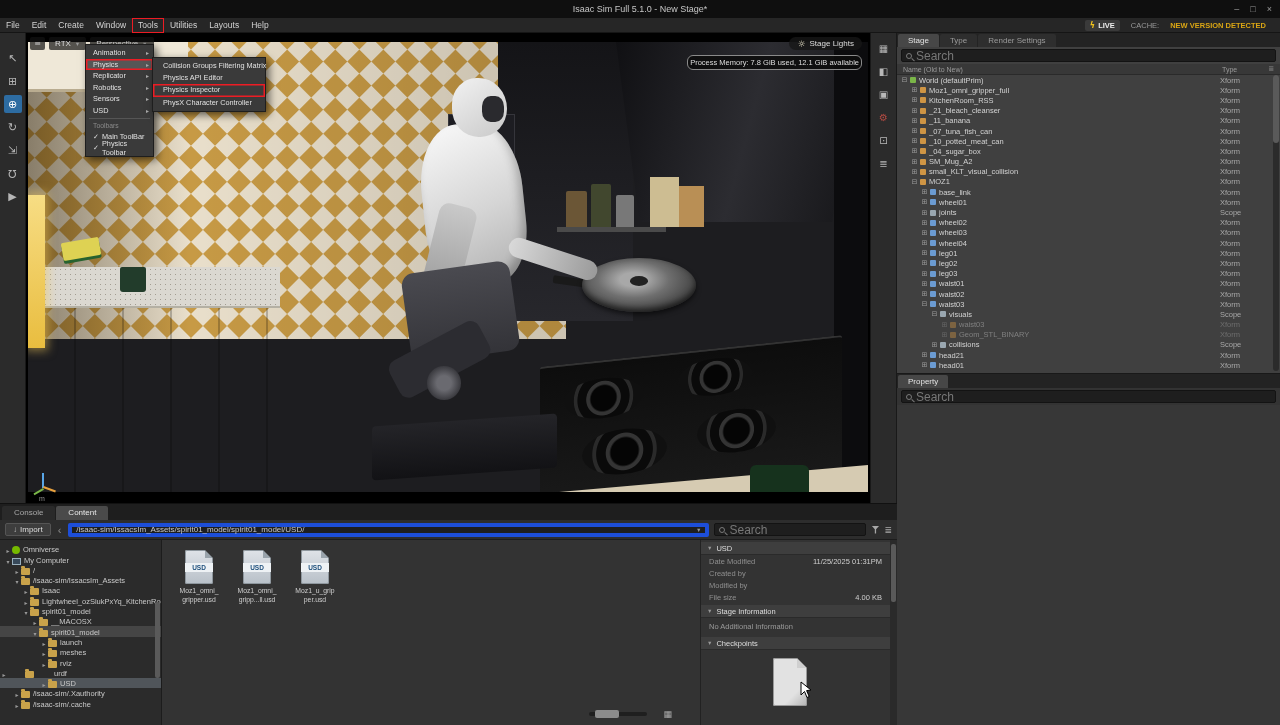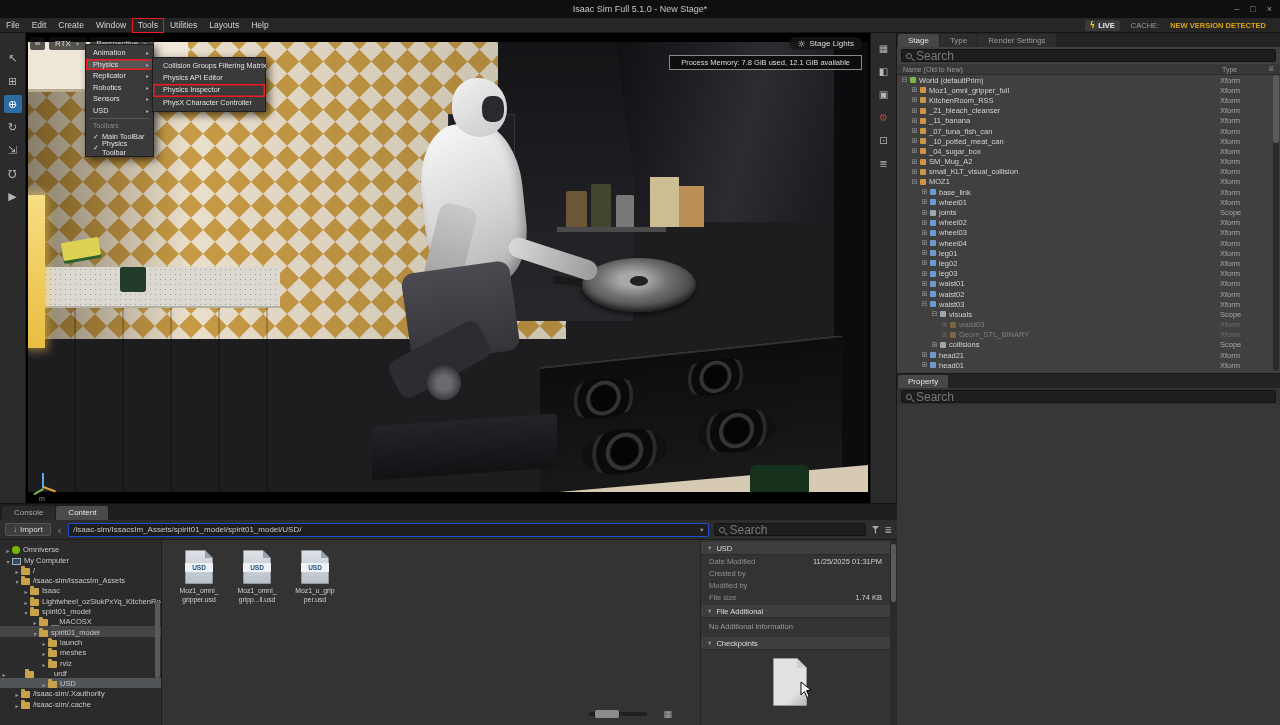--- a/index.html
+++ b/index.html
@@ -97,21 +97,21 @@
 .vp-topbar{position:absolute;left:4px;top:4px;display:flex;gap:4px;z-index:8}
 .vp-ico{min-width:15px;height:13px;background:rgba(18,18,18,.7);border-radius:2px;
   display:flex;align-items:center;justify-content:center;color:#ccc;font-size:8px;padding:0 3px;font-family:"DejaVu Sans",sans-serif}
 .vp-pill{height:13px;background:rgba(18,18,18,.7);border-radius:2px;display:flex;align-items:center;gap:4px;
   padding:0 6px;font-size:8px;color:#ddd}
 .vp-pill .caret2{font-size:5.5px;color:#999}
 .stage-lights{position:absolute;right:8px;top:4px;height:13px;background:rgba(22,22,22,.8);border-radius:7px;
   display:flex;align-items:center;gap:4px;padding:0 8px;font-size:8px;color:#ddd;z-index:8}
 .bulb{color:#e8e3c8;font-size:9px;font-family:"DejaVu Sans",sans-serif}
 .mem-tip{position:absolute;right:8px;top:22px;background:rgba(12,12,12,.88);border:1px solid #8a8a8a;
-  border-radius:0;padding:2px 11px;font-size:7.5px;color:#ddd;z-index:8;white-space:nowrap}
+  border-radius:6px;padding:2px 2px;font-size:7.5px;color:#ddd;z-index:8;white-space:nowrap}
 .axis{position:absolute;left:8px;bottom:10px;width:22px;height:26px;z-index:8}
 .ax-y{position:absolute;left:8px;bottom:5px;width:2px;height:15px;background:#58a6e8}
 .ax-x{position:absolute;left:9px;bottom:5px;width:13px;height:2px;background:#e8a13d;transform:rotate(20deg);transform-origin:0 100%}
 .ax-z{position:absolute;left:9px;bottom:5px;width:11px;height:2px;background:#7ab648;transform:rotate(150deg);transform-origin:0 100%}
 .vp-unit{position:absolute;left:13px;bottom:1px;font-size:7px;color:#8f8f8f;z-index:8}
 
 
 .right-strip{position:absolute;left:870px;top:33px;width:27px;height:470px;background:#2b2b2b;
   border-left:1px solid #191919;border-right:1px solid #191919;display:flex;flex-direction:column;align-items:center;gap:7px;padding-top:7px}
 .rs-icon{width:16px;height:16px;display:flex;align-items:center;justify-content:center;font-size:10px;
@@ -147,21 +147,21 @@
 
 .bottom-panel{position:absolute;left:0;top:503px;width:897px;height:222px;background:#333;border-top:1px solid #111}
 .bp-tabs{height:16px;background:#1e1e1e;display:flex;align-items:flex-end;gap:1px;padding-left:2px}
 .bp-tab{height:14px;line-height:14px;padding:0 12px;font-size:8px;background:#2a2a2a;color:#a8a8a8;border-radius:2px 2px 0 0}
 .bp-tab.active{background:#4a4a4a;color:#e8e8e8}
 .bp-toolbar{height:20px;background:#2d2d2d;display:flex;align-items:center;gap:5px;padding:0 5px;border-bottom:1px solid #1c1c1c}
 .import-btn{display:flex;align-items:center;gap:3px;background:#3d3d3d;border:1px solid #555;border-radius:2px;
   padding:1px 7px;font-size:8px;color:#ddd}
 .imp-arrow{font-size:8px;color:#bbb}
 .nav-arrow{color:#8a8a8a;font-size:11px;padding:0 2px;line-height:14px}
-.path-box{flex:1;height:14px;background:#1e1e1e;border:1px solid #1d4ed8;border-radius:2px;
+.path-box{flex:1;height:14px;background:#1e1e1e;border:4px solid #1d4ed8;border-radius:2px;
   display:flex;align-items:center;padding:0 4px;gap:4px}
 .path-input{flex:1;background:transparent;border:none;outline:none;color:#c8c8c8;font-size:8px;min-width:0}
 .caret2{font-size:5.5px;color:#999}
 .bp-search{width:152px;flex:0 0 auto}
 .funnel{width:8px;height:8px;background:#a8a8a8;clip-path:polygon(0 0,100% 0,58% 48%,58% 100%,42% 100%,42% 48%)}
 .view-toggle{color:#aaa;font-size:9px;font-family:"DejaVu Sans",sans-serif}
 .bp-body{position:absolute;left:0;right:0;top:36px;bottom:0;display:flex}
 .bp-tree{width:162px;background:#2b2b2b;border-right:1px solid #1c1c1c;position:relative;padding-top:4px;overflow:hidden}
 .trow{height:10.3px;display:flex;align-items:flex-end;font-size:7.5px;color:#c8c8c8;white-space:nowrap}
 .trow.highlighted{background:#454545}
@@ -722,26 +722,26 @@
             <div class="field-row">
               <span class="f-label">Created by</span>
               <span class="f-value"></span>
             </div>
             <div class="field-row">
               <span class="f-label">Modified by</span>
               <span class="f-value"></span>
             </div>
             <div class="field-row">
               <span class="f-label">File size</span>
-              <span class="f-value">1.74 KB</span>
+              <span class="f-value">4.00 KB</span>
             </div>
           </div>
         <div class="sec-head">
           <span class="caret2">▼</span>
-          <span>File Additional</span>
+          <span>Stage Information</span>
         </div>
         <div class="no-info">No Additional Information</div>
         <div class="sec-head">
           <span class="caret2">▼</span>
           <span>Checkpoints</span>
         </div>
         <div class="thumb-wrap">
           <div class="cp-thumb"></div>
         </div>
       </div>

